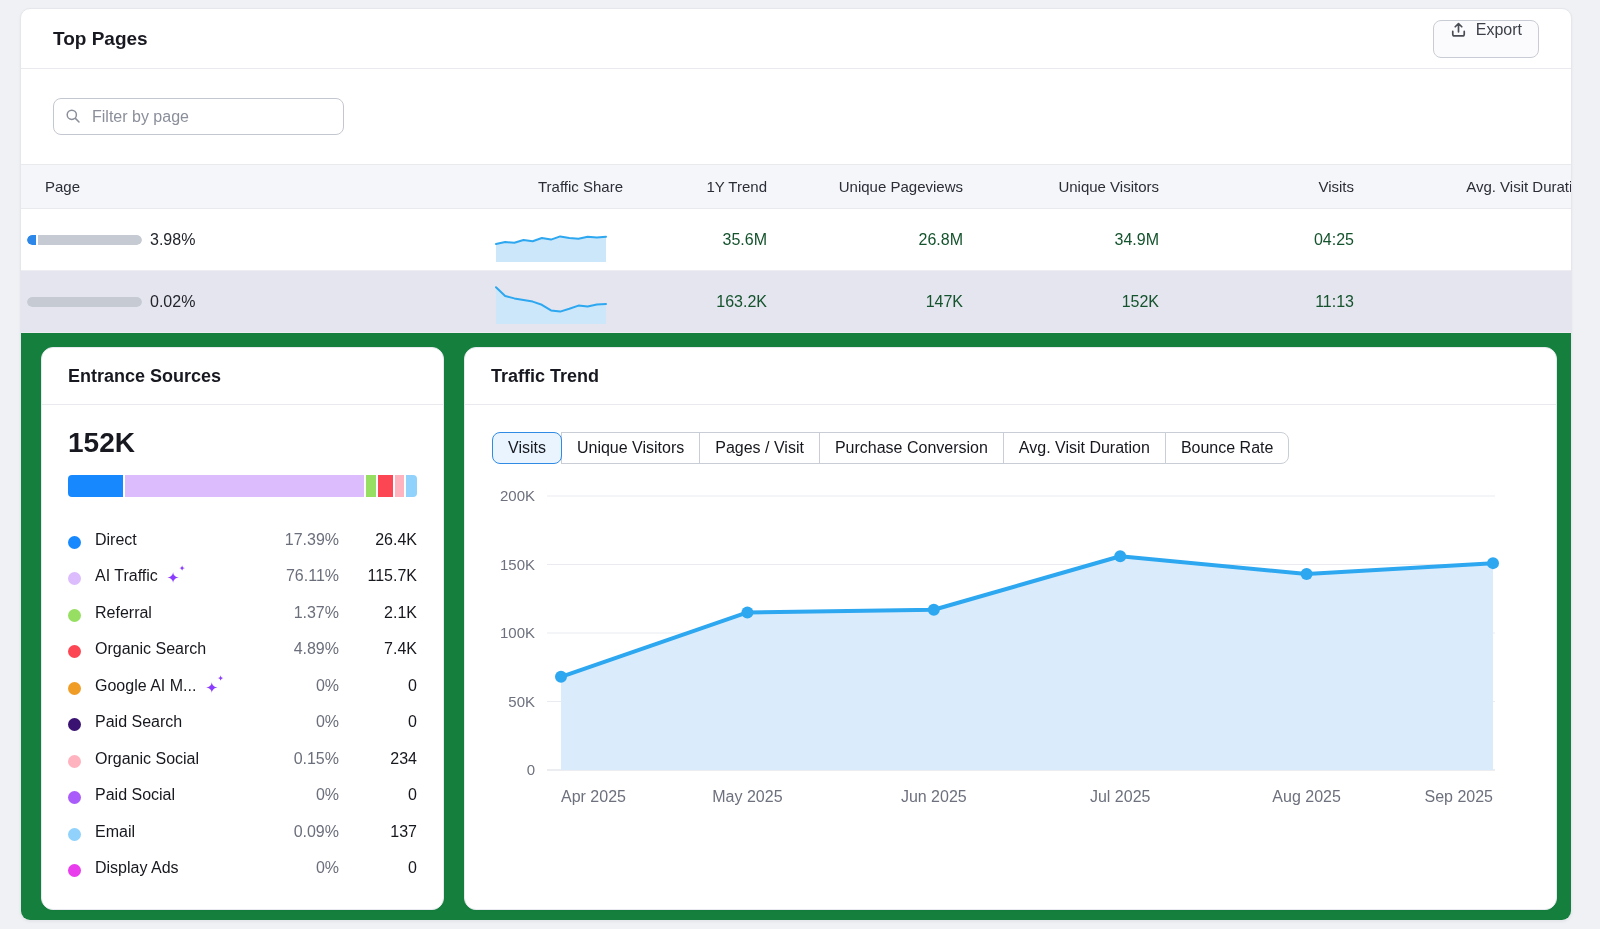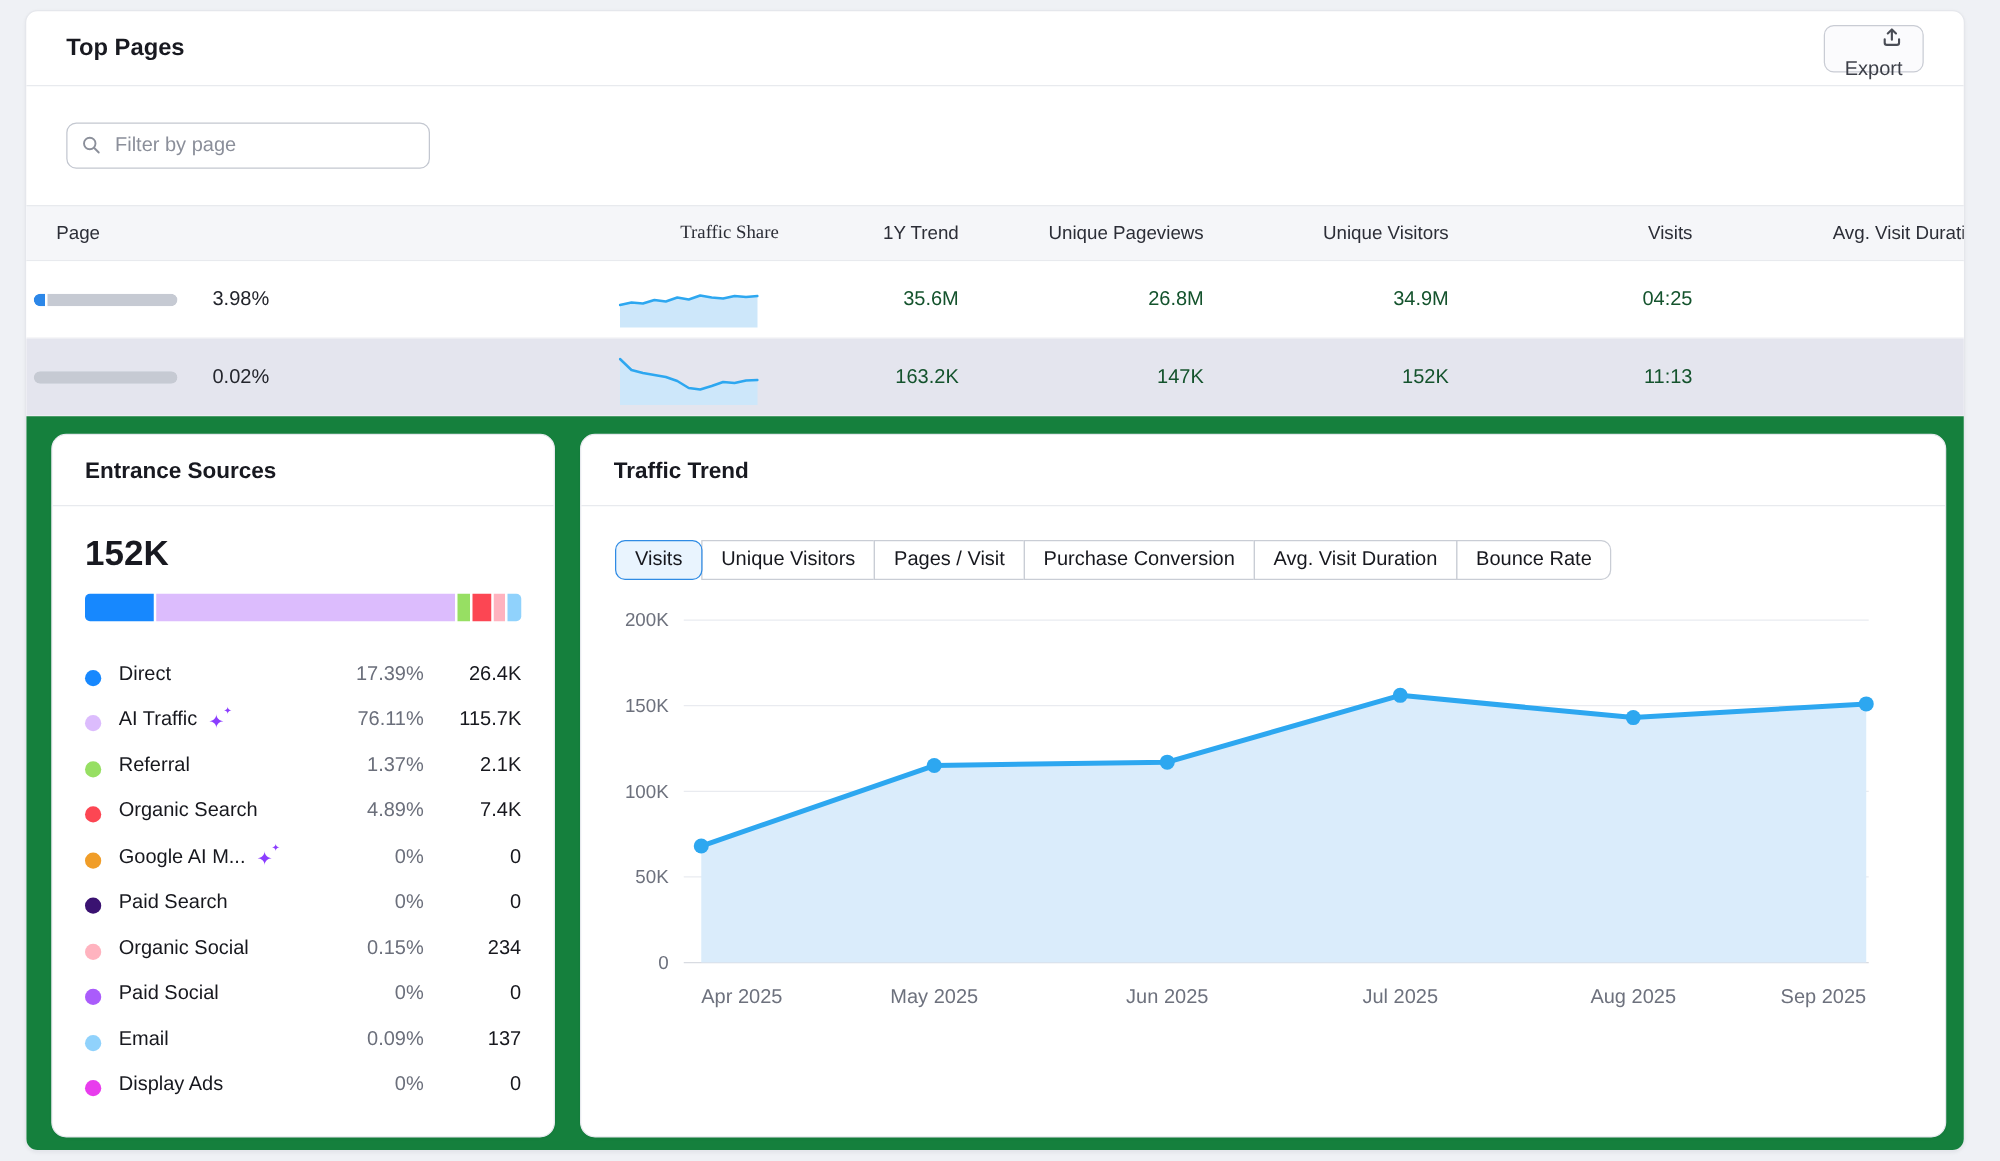--- a/index.html
+++ b/index.html
@@ -16,23 +16,23 @@
     box-shadow:0 1px 3px rgba(20,22,41,.05);
     overflow:hidden;
   }
   
   .card-header {
     height:60px; display:flex; align-items:center; justify-content:space-between;
     padding:17px 32px; border-bottom:1px solid #e8eaee;
   }
   .card-title { font-size:19px; font-weight:bold; color:#181920; }
   .export-btn {
-    display:flex; align-items:flex-end; gap:9px; height:38px; padding:0 16px;
+    display:flex; align-items:flex-start; gap:9px; height:38px; padding:0 16px;
     background:#fbfbfd; border:1px solid #c9ccd4; border-radius:8px;
-    font-family:inherit; font-size:16px; color:#3c3f48; cursor:pointer;flex-direction:column;
+    font-family:inherit; font-size:16px; color:#3c3f48; cursor:pointer;
   }
   .export-btn svg { display:block; }
   
   .filter-row { padding:29px 32px; }
   .search-box {
     position:relative; width:291px; height:37px;border-radius:12px;
   }
   .search-box svg { position:absolute; left:12px; top:10px; }
   .search-box input {
     width:100%; height:100%; border:1.5px solid #c3c7d0; border-radius:8px;
@@ -46,33 +46,33 @@
     display:grid;
     grid-template-columns:395px 215px 160px 196px 196px 195px 235px;
     align-items:center;
   }
   .thead {
     height:45px; background:#f5f6f9; border-top:1px solid #e8eaee; border-bottom:1px solid #e8eaee;
     font-size:15px; color:#2c2e37;
   }
   .th { text-align:right; padding-right:24px; }
   .th.c-page { text-align:left; padding-left:24px; }
-  .th.c-share { padding-right:8px;font-family:Liberation Serif, serif; }
+  .th.c-share { padding-right:8px; }
   .drow { height:62px; background:#fff; border-bottom:1px solid #ededf2; font-size:16px; }
   .drow.selected { background:#e4e5ee; }
   .c-page-cell { display:flex; align-items:center; padding-left:24px; overflow:hidden; }
   .chev-btn { background:none; border:none; padding:0; margin-right:16px; cursor:pointer; display:flex; }
   .page-link { color:#17181e; text-decoration:none; white-space:nowrap; cursor:pointer; }
   .ext-btn { background:none; border:none; padding:0; margin-left:10px; cursor:pointer; display:flex; }
   .c-share-cell { display:flex; align-items:center; padding-left:6px; }
   .sharebar { width:115px; height:10px; border-radius:5px; overflow:hidden; display:flex; gap:2px; background:transparent; }
   .sharebar .fillseg { background:#2c87e8; border-radius:5px 0 0 5px; height:100%; }
   .sharebar .grayseg { background:#c6cad3; height:100%; flex:1; border-radius:5px; }
   .sharebar .fillseg + .grayseg { border-radius:0 5px 5px 0; }
-  .share-pct { margin-left:28px; color:#23252c; }
+  .share-pct { margin-left:8px; color:#23252c; }
   .c-spark { display:flex; justify-content:flex-end; padding-right:24px; }
   .num-cell { text-align:right; padding-right:24px; white-space:nowrap; color:#14532d; }
   
   .expanded {
     position:absolute; left:0; top:324px; width:1552px; height:589px;
     background:#15803d;
   }
   .sub-card {
     position:absolute; top:14px; background:#fff; border:1px solid #e7e9ee;
     border-radius:12px; box-shadow:0 1px 2px rgba(20,22,41,.04); overflow:hidden;

